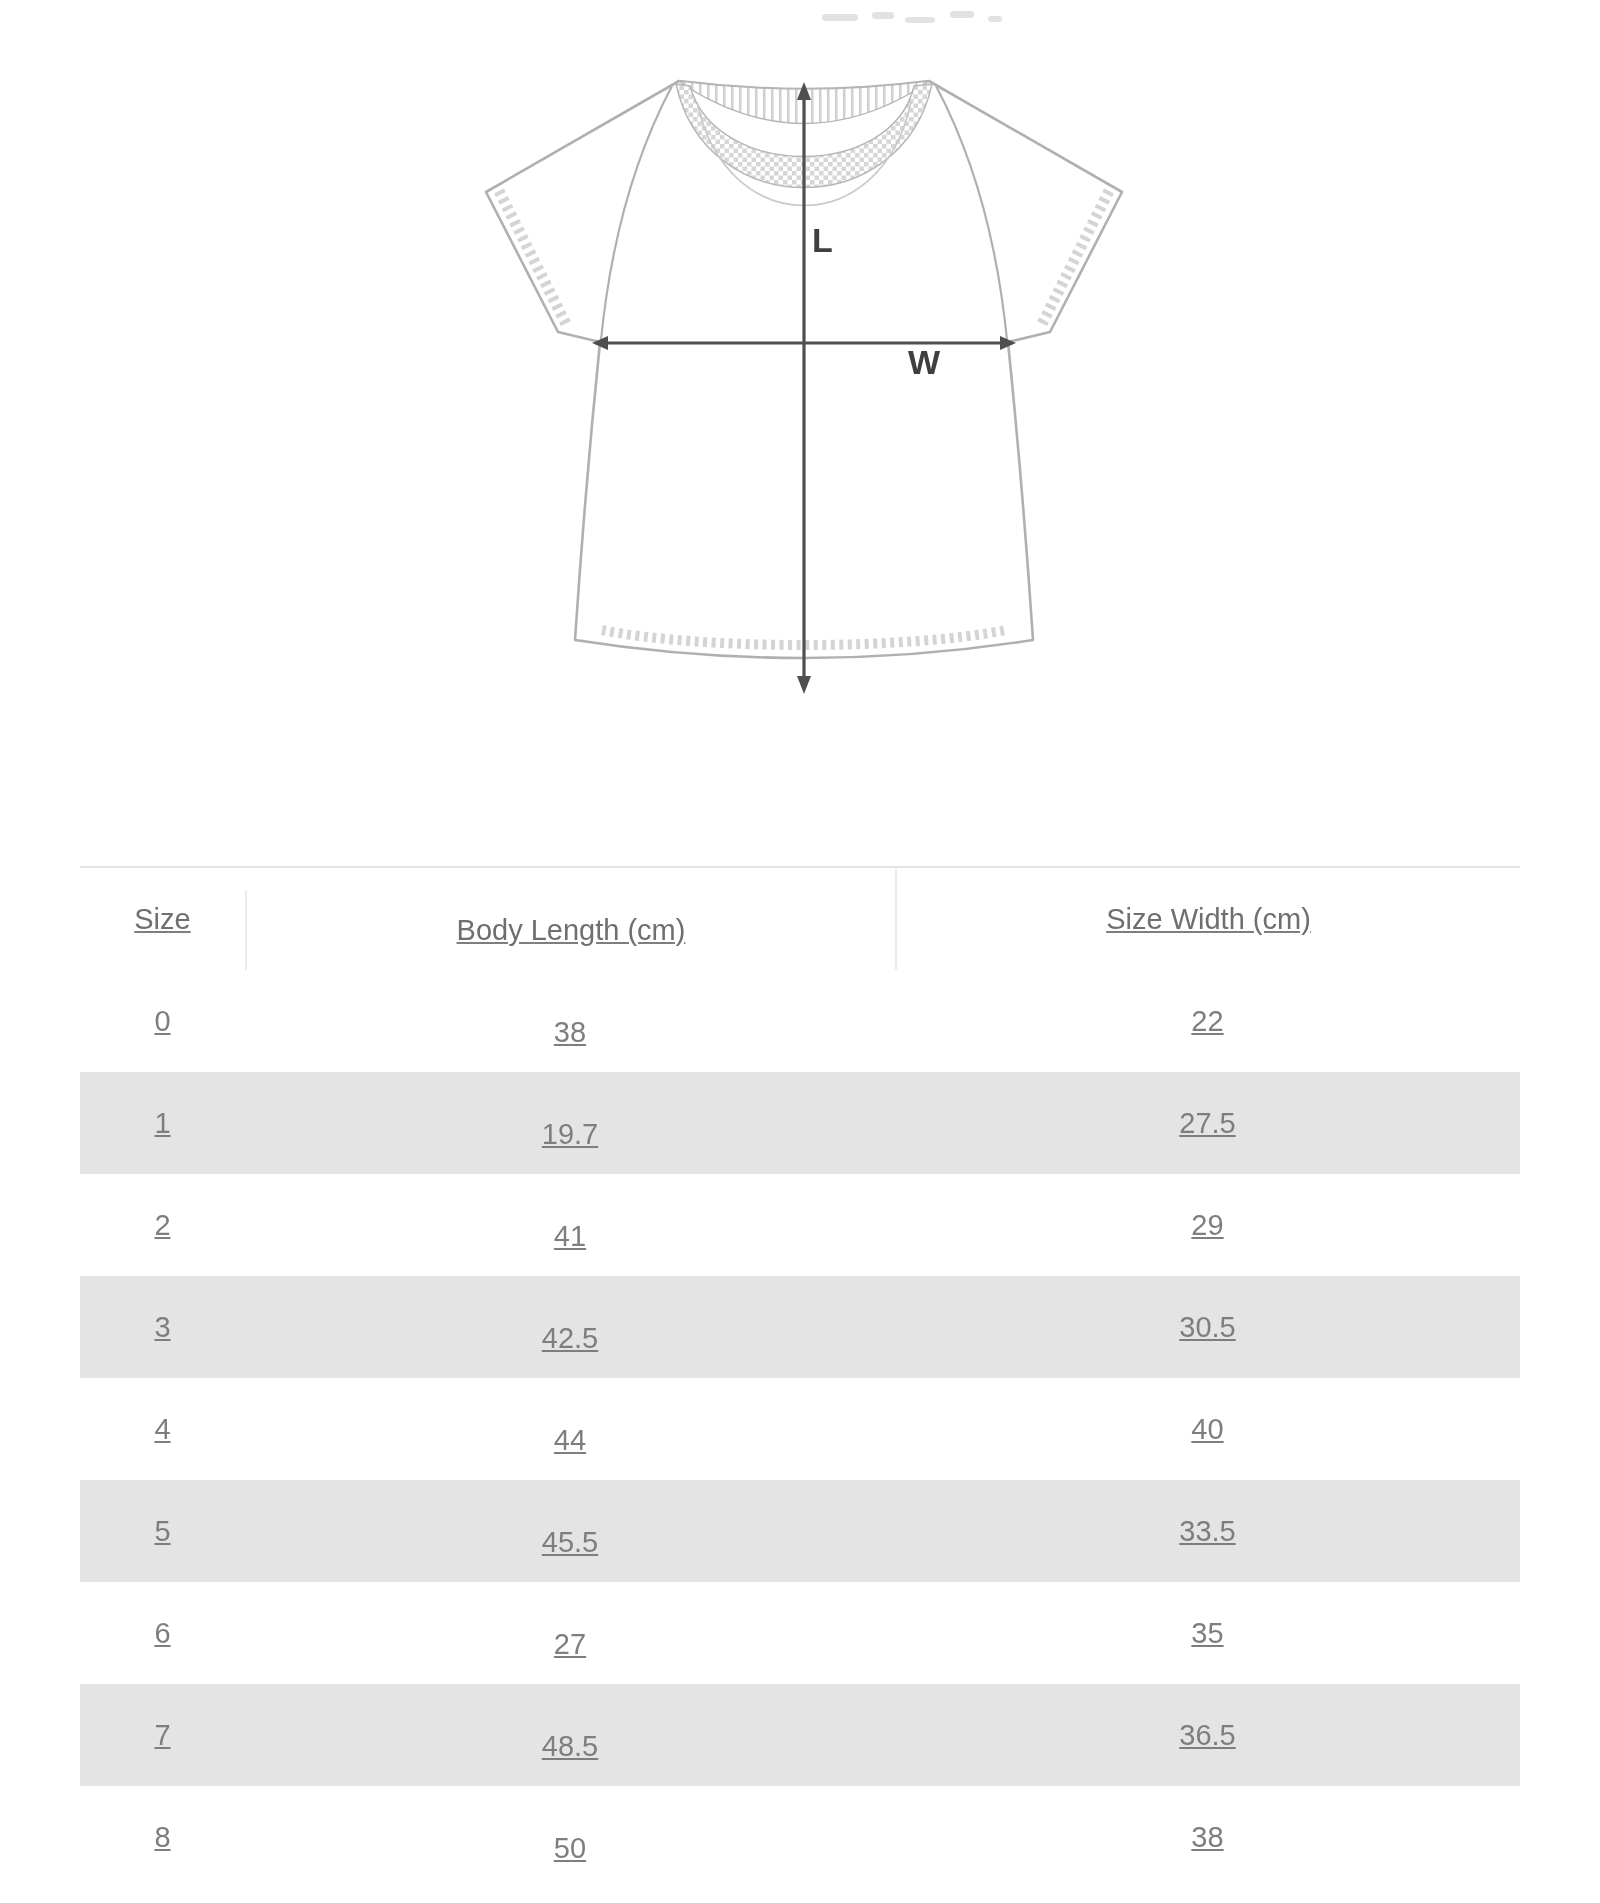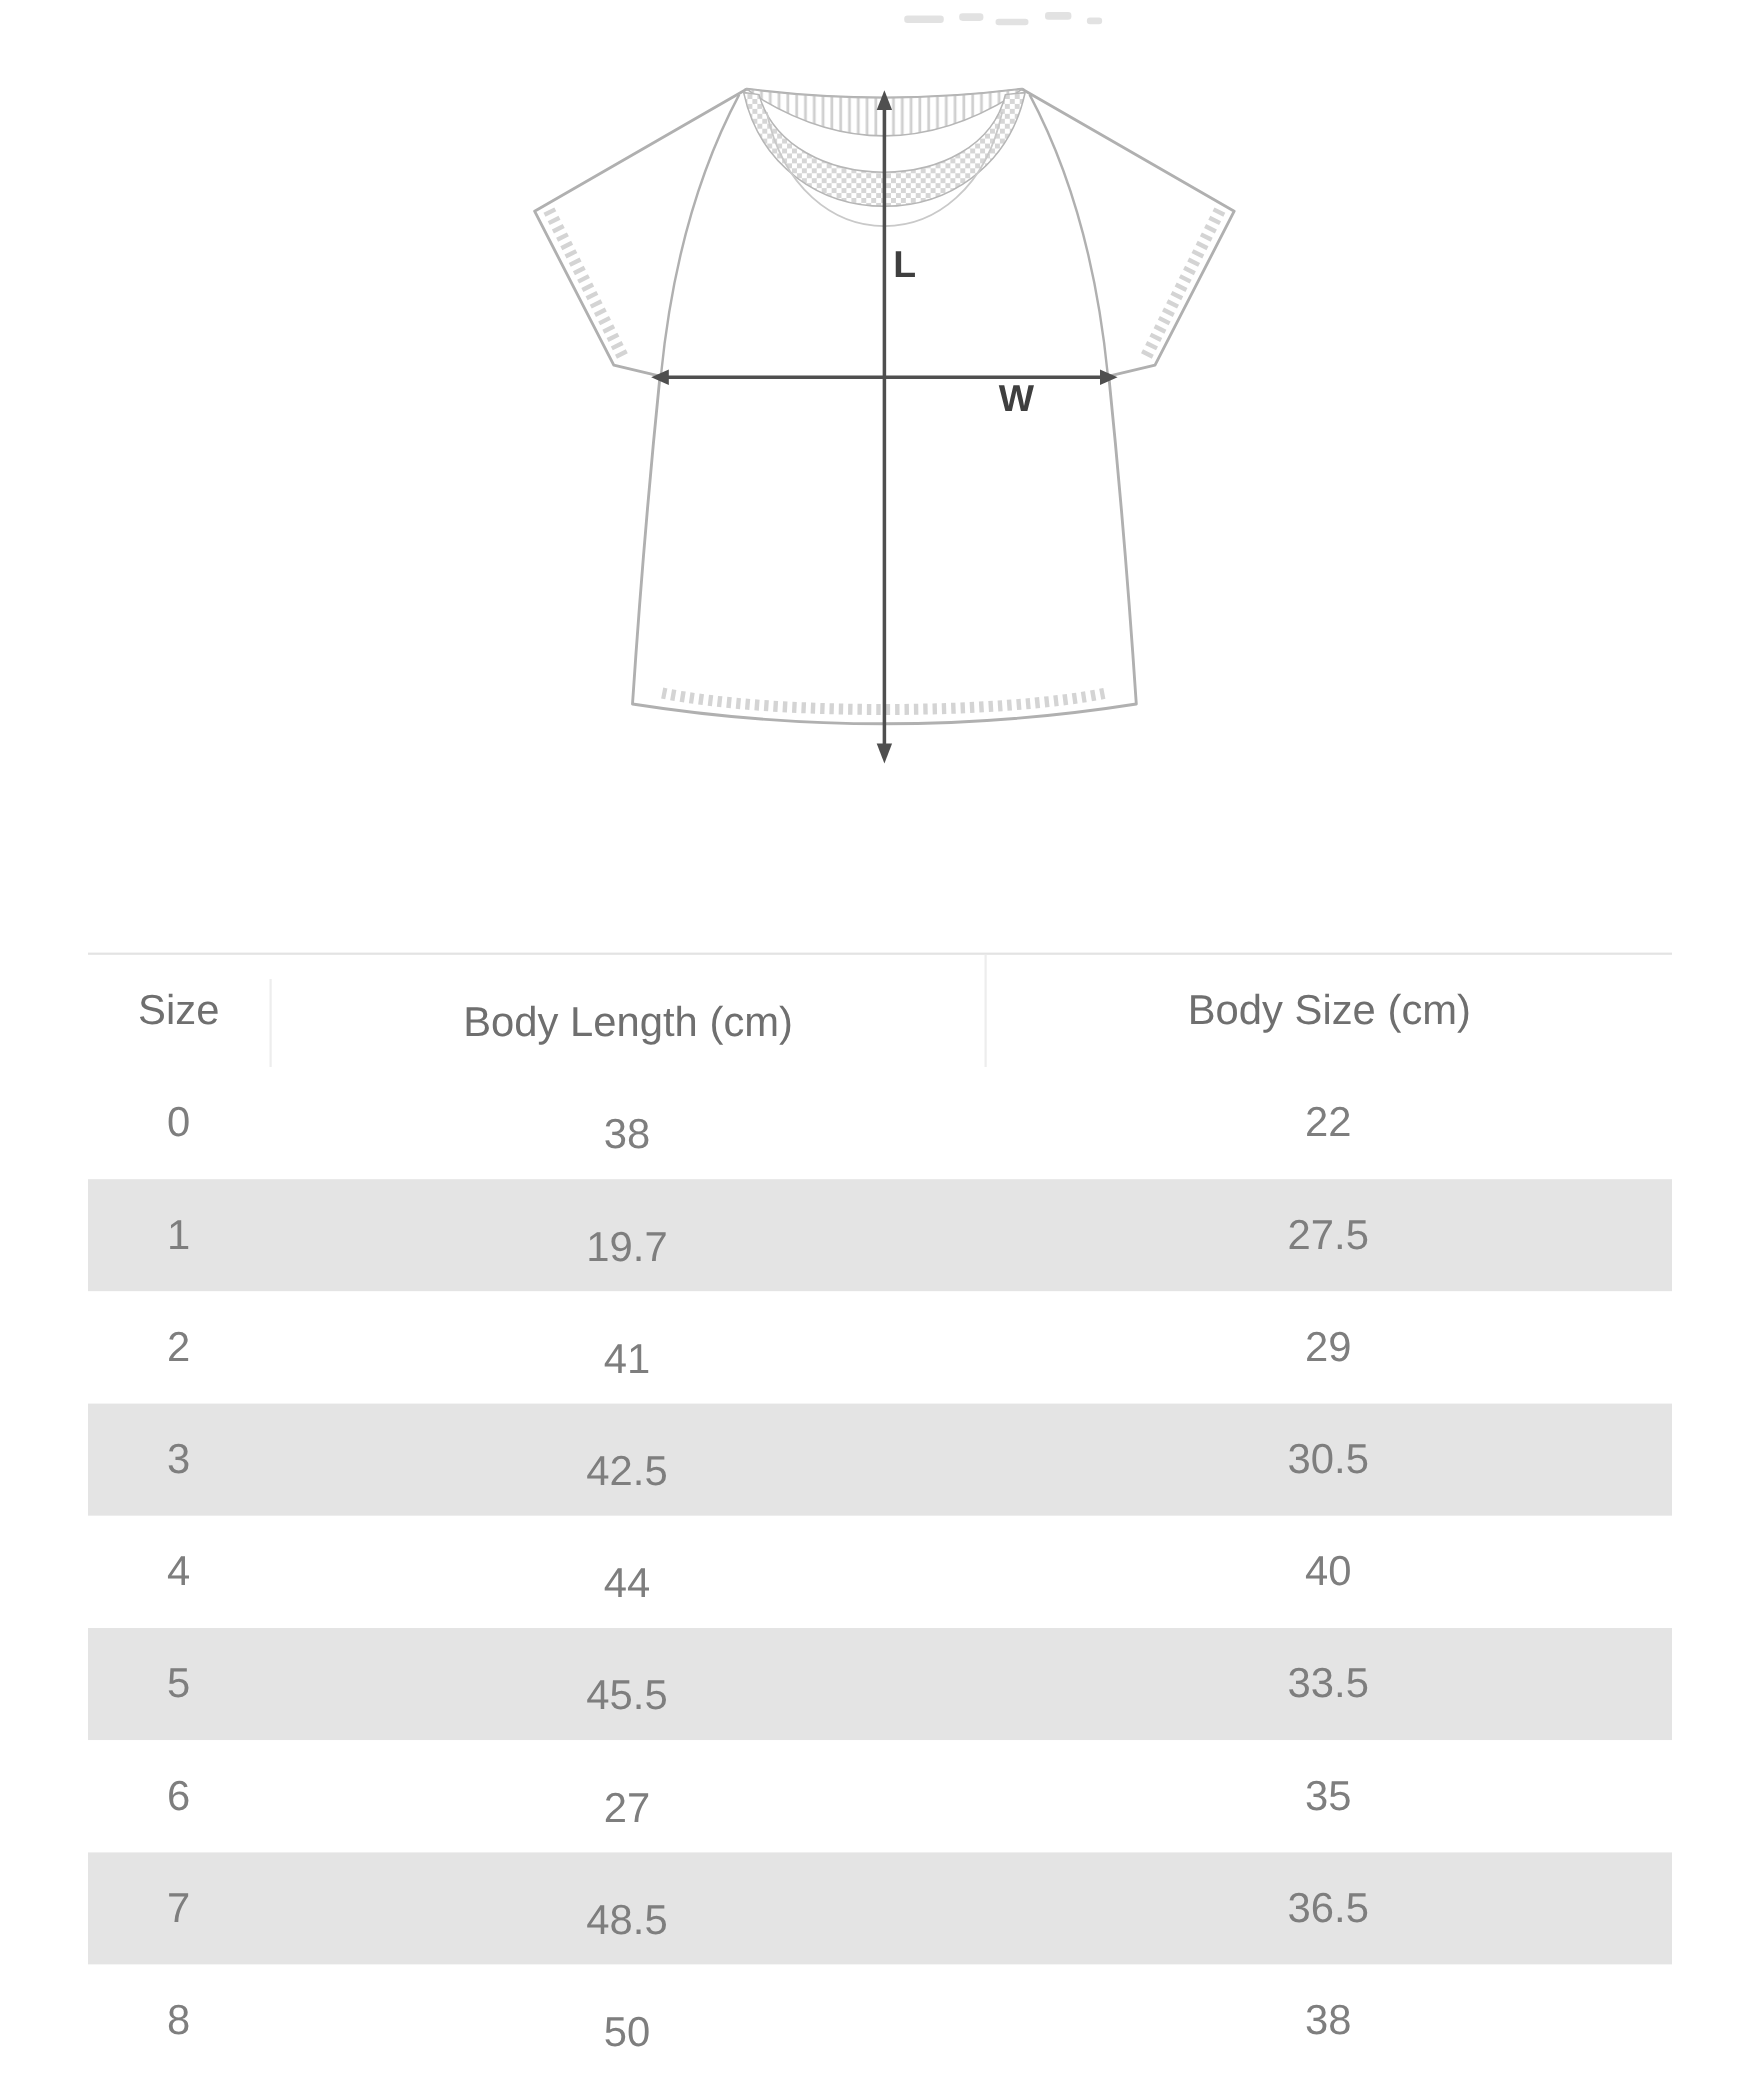--- a/index.html
+++ b/index.html
@@ -14,22 +14,23 @@
     background: #ffffff;
     overflow: hidden;
   }
   .illustration {
     width: 1600px;
     height: 700px;
   }
   .size-table {
     margin: 166px 80px 0 80px;
     border-top: 2px solid #e3e3e3;
-    font-size: 38px;
+    font-size: 29px;
     color: #7e7e7e;
+    text-decoration: underline;
   }
   .thead {
     display: flex;
     height: 102px;
     color: #6f6f6f;
   }
   .trow {
     display: flex;
     height: 102px;
     background: #ffffff;
@@ -123,21 +124,21 @@
         <polygon points="1016,343 1000,336 1000,350" fill="#4f4f4f"></polygon>
         <text x="908" y="374" font-size="34" font-weight="600" fill="#3f3f3f">W</text>
       </g>
     </svg>
   </div>
 
   <div class="size-table">
     <div class="thead">
       <div class="tcell c-size">Size</div>
       <div class="tcell c-length">Body Length (cm)</div>
-      <div class="tcell c-width">Body Size (cm)</div>
+      <div class="tcell c-width">Size Width (cm)</div>
     </div>
 
     <div class="trow">
       <div class="tcell c-size">0</div>
       <div class="tcell c-length">38</div>
       <div class="tcell c-width">22</div>
     </div>
     <div class="trow alt">
       <div class="tcell c-size">1</div>
       <div class="tcell c-length">19.7</div>

